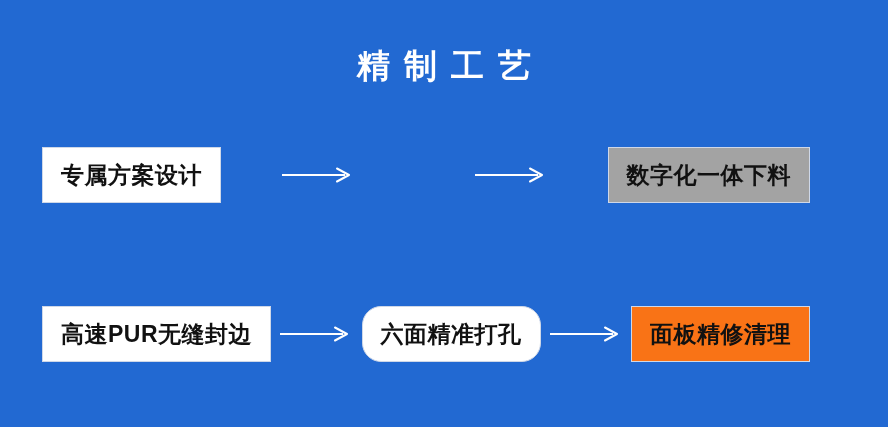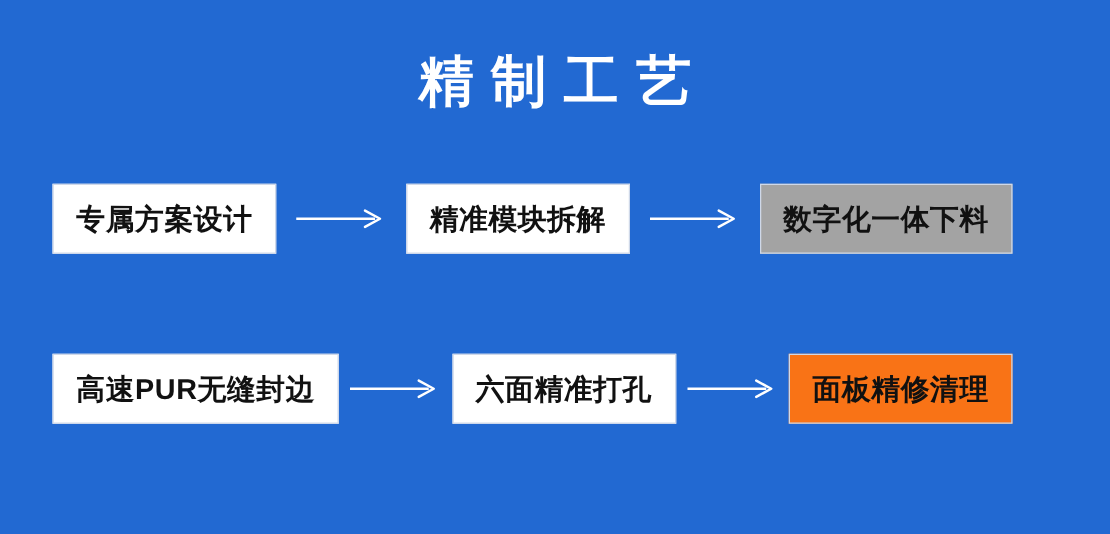--- a/index.html
+++ b/index.html
@@ -22,21 +22,21 @@
   }
 
   
   #title {
     position: absolute;
     left: 0;
     top: 38px;
     width: 888px;
     text-align: center;
     color: #FFFFFF;
-    font-size: 44px;
+    font-size: 33px;
     font-weight: bold;
     letter-spacing: 14px;
     
     text-indent: 14px;
     line-height: 56px;
     white-space: nowrap;
     font-family: "Liberation Sans", "DejaVu Sans", sans-serif;
   }
 
   
@@ -44,21 +44,21 @@
     position: absolute;
     left: 42px;
     width: 768px;
     height: 56px;
     display: flex;
     flex-direction: row;
     align-items: center;
     justify-content: space-between;
   }
   #row-1 { top: 147px; }
-  #row-2 { top: 283px; }
+  #row-2 { top: 306px; }
 
   .step-box {
     background: #FFFFFF;
     border: 1px solid #cfd8e8;
     box-sizing: border-box;
     height: 56px;
     display: flex;
     align-items: center;
     padding: 0 18px;
     flex: 0 0 auto;
@@ -100,23 +100,20 @@
       <span class="step-label" style="color: rgb(17, 17, 17);">专属方案设计</span>
     </div>
 
     <div class="arrow">
       <svg width="74" height="16" viewBox="0 0 74 16" aria-hidden="true">
         <line x1="1" y1="8" x2="64" y2="8" stroke="#FFFFFF" stroke-width="2"></line>
         <polyline points="56,1.5 68,8 56,14.5" fill="none" stroke="#FFFFFF" stroke-width="2" stroke-linecap="round" stroke-linejoin="round"></polyline>
       </svg>
     </div>
 
-    <div class="step-box" style="background: rgb(255, 255, 255);">
-      <span class="step-label" style="color: rgb(17, 17, 17);">精准模块拆解</span>
-    </div>
 
     <div class="arrow">
       <svg width="74" height="16" viewBox="0 0 74 16" aria-hidden="true">
         <line x1="1" y1="8" x2="64" y2="8" stroke="#FFFFFF" stroke-width="2"></line>
         <polyline points="56,1.5 68,8 56,14.5" fill="none" stroke="#FFFFFF" stroke-width="2" stroke-linecap="round" stroke-linejoin="round"></polyline>
       </svg>
     </div>
 
     <div class="step-box" style="background: #a3a3a3;">
       <span class="step-label" style="color: rgb(17, 17, 17);">数字化一体下料</span>
@@ -130,21 +127,21 @@
       <span class="step-label" style="color: rgb(17, 17, 17);">高速PUR无缝封边</span>
     </div>
 
     <div class="arrow">
       <svg width="74" height="16" viewBox="0 0 74 16" aria-hidden="true">
         <line x1="1" y1="8" x2="64" y2="8" stroke="#FFFFFF" stroke-width="2"></line>
         <polyline points="56,1.5 68,8 56,14.5" fill="none" stroke="#FFFFFF" stroke-width="2" stroke-linecap="round" stroke-linejoin="round"></polyline>
       </svg>
     </div>
 
-    <div class="step-box" style="background: rgb(255, 255, 255);">
+    <div class="step-box" style="background: rgb(255, 255, 255); border-radius: 19px;">
       <span class="step-label" style="color: rgb(17, 17, 17);">六面精准打孔</span>
     </div>
 
     <div class="arrow">
       <svg width="74" height="16" viewBox="0 0 74 16" aria-hidden="true">
         <line x1="1" y1="8" x2="64" y2="8" stroke="#FFFFFF" stroke-width="2"></line>
         <polyline points="56,1.5 68,8 56,14.5" fill="none" stroke="#FFFFFF" stroke-width="2" stroke-linecap="round" stroke-linejoin="round"></polyline>
       </svg>
     </div>
 

